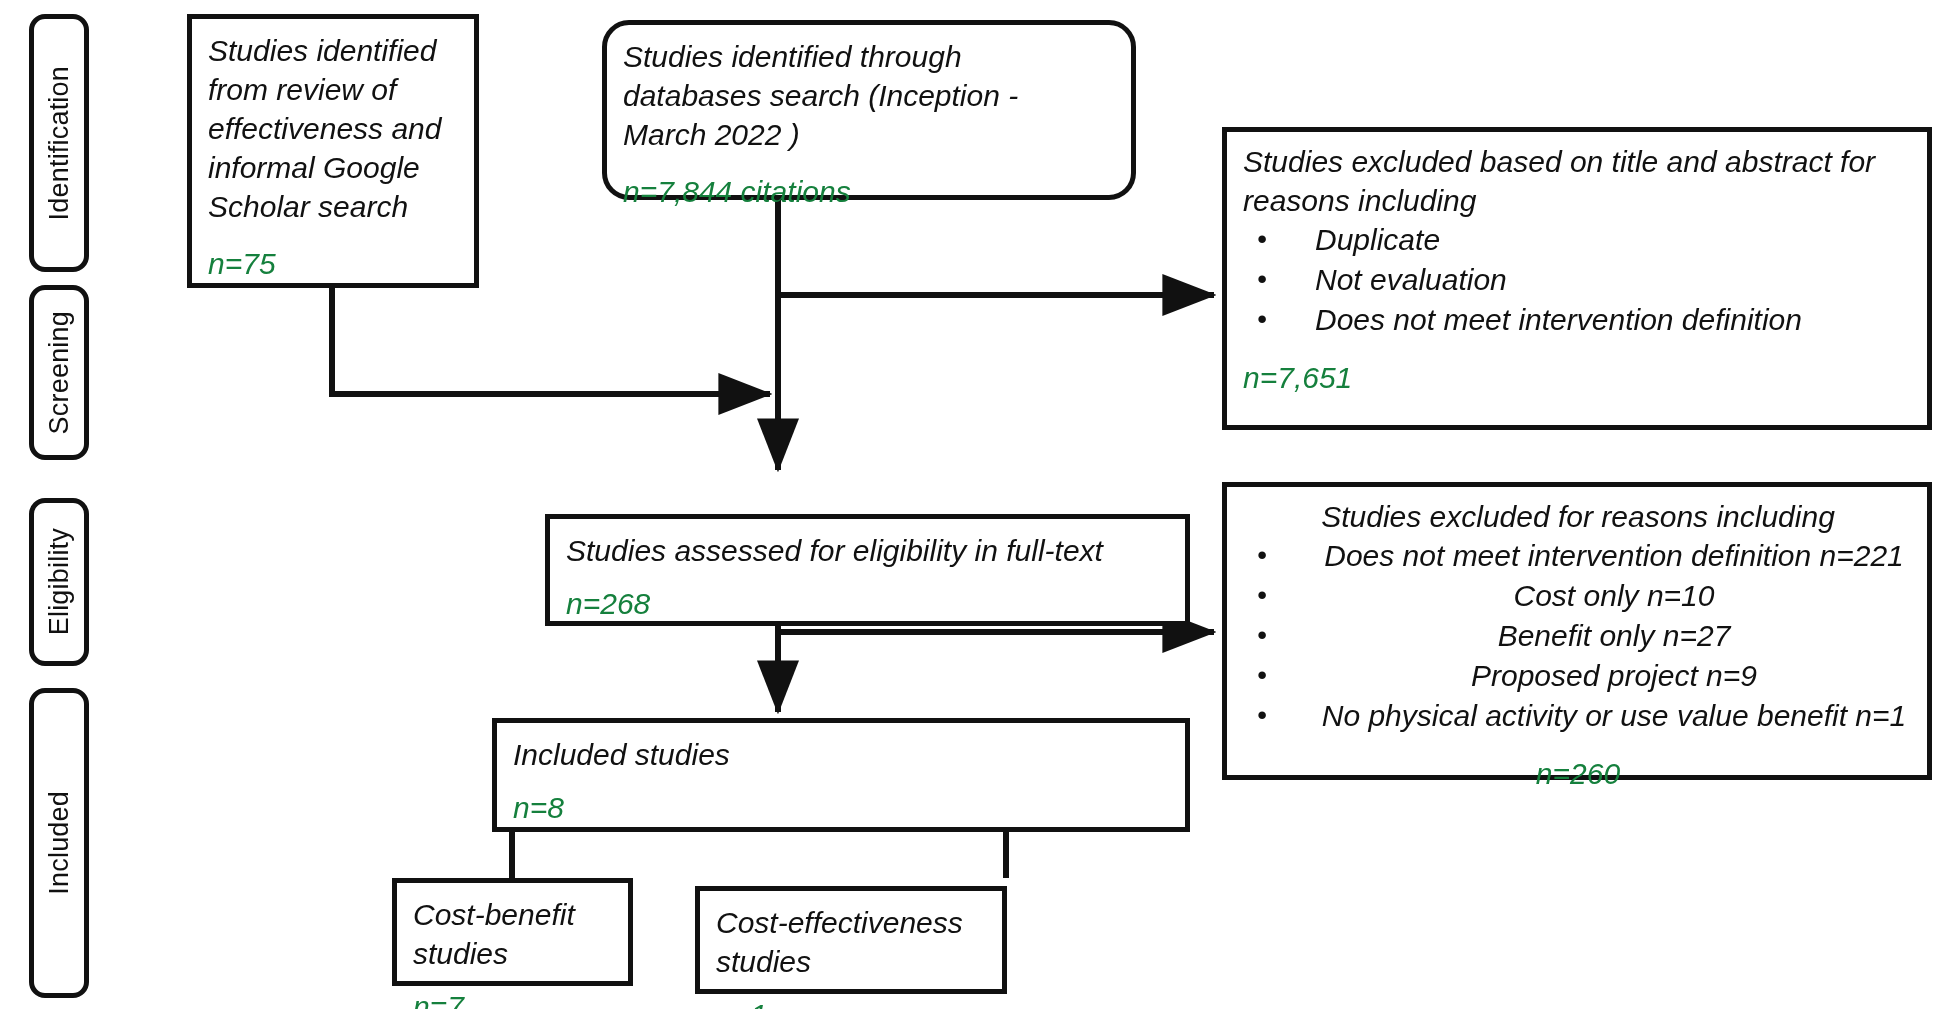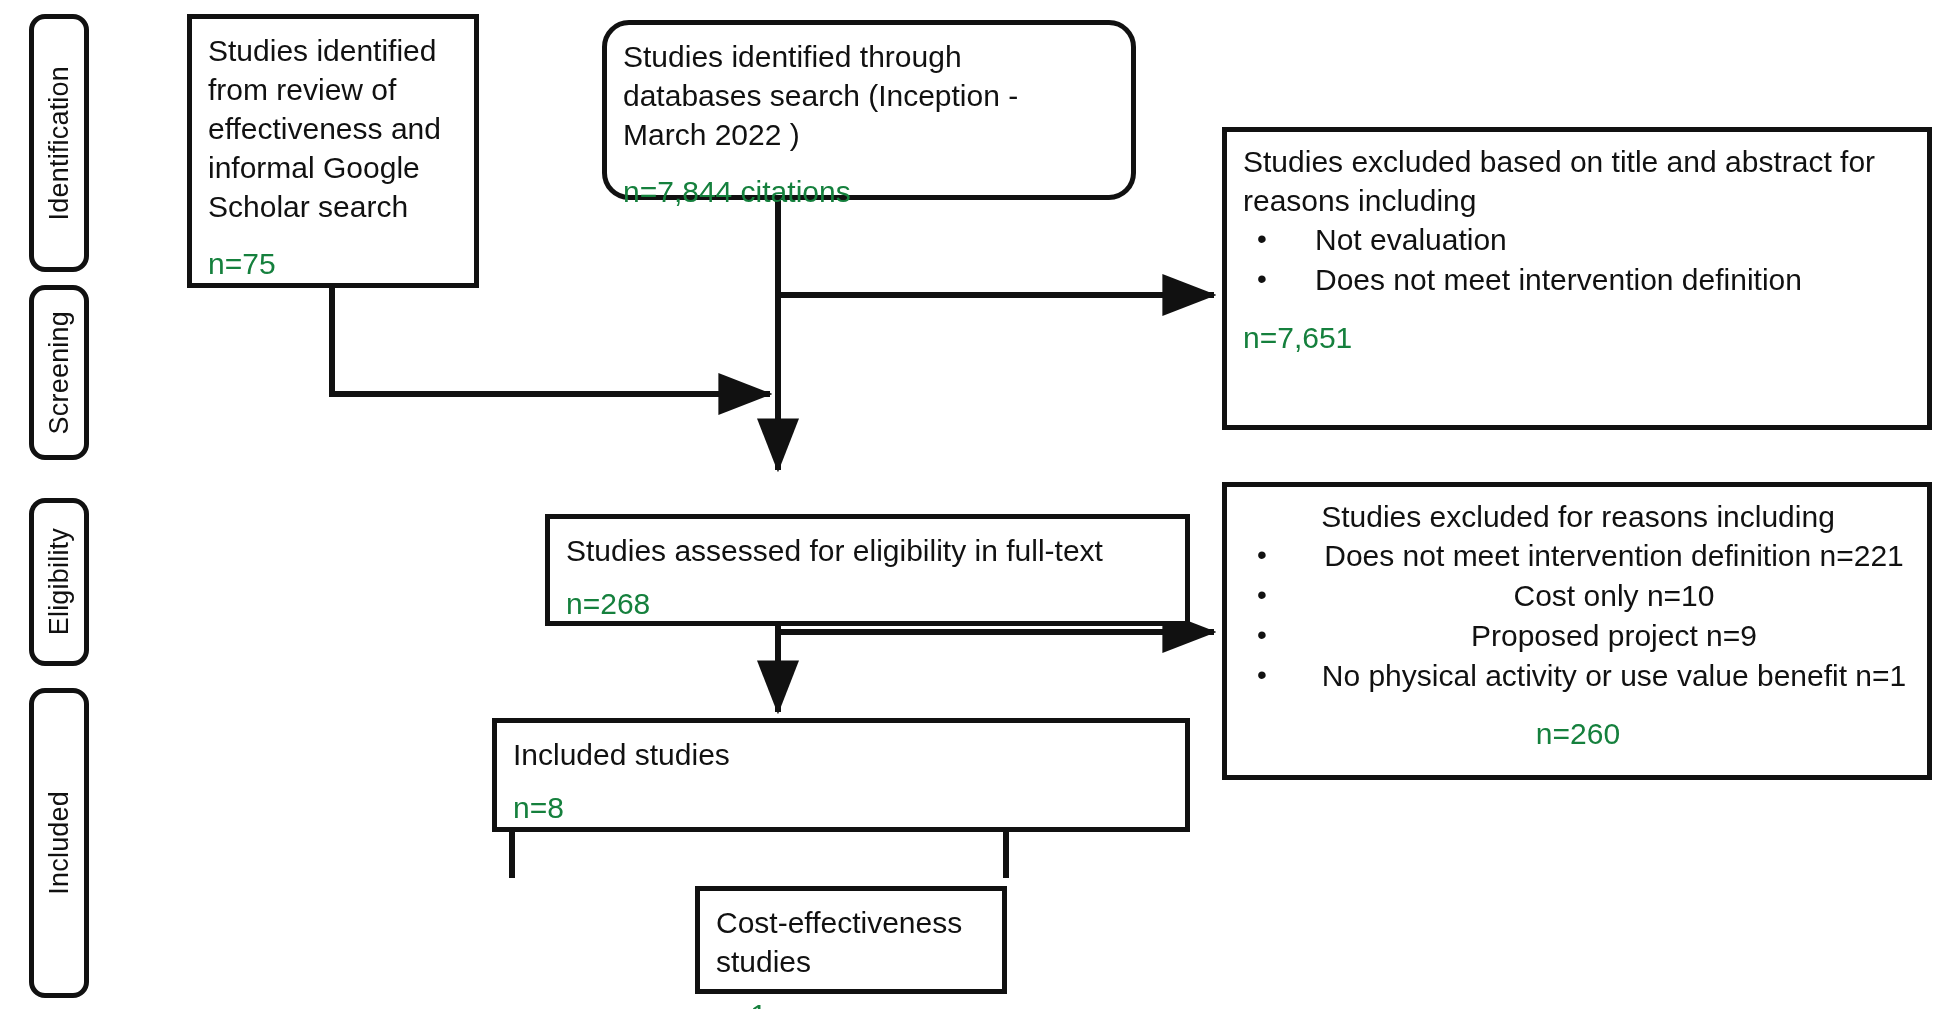--- a/index.html
+++ b/index.html
@@ -40,20 +40,21 @@
     color: #111111;
     white-space: nowrap;
   }
   
   .box {
     position: absolute;
     box-sizing: border-box;
     border: 5px solid #111111;
     background: #ffffff;
     padding: 12px 14px 10px 16px;
+    font-style: italic;
   }
   .box .line {
     font-size: 30px;
     line-height: 39px;
     color: #111111;
     white-space: pre-wrap;
   }
   .box .nline {
     font-size: 30px;
     line-height: 39px;
@@ -147,46 +148,52 @@
     <div class="line">Studies identified through
 databases search (Inception -
 March 2022 )</div>
     <div class="nline">n=7,844 citations</div>
   </div>
 
   <div class="box" style="left:1222px; top:127px; width:710px; height:303px; padding-top:10px;">
     <div class="line">Studies excluded based on title and abstract for
 reasons including</div>
     <ul class="bullets">
+      <li>Duplicate</li>
       <li>Not evaluation</li>
       <li>Does not meet intervention definition</li>
     </ul>
     <div class="nline">n=7,651</div>
   </div>
 
   <div class="box compact" style="left:545px; top:478px; width:645px; height:112px;margin-top:36px;">
     <div class="line">Studies assessed for eligibility in full-text</div>
     <div class="nline">n=268</div>
   </div>
 
   <div class="box" style="left:1222px; top:482px; width:710px; height:298px; padding-top:10px;text-align:center;">
     <div class="line">Studies excluded for reasons including</div>
     <ul class="bullets">
       <li>Does not meet intervention definition n=221</li>
       <li>Cost only n=10</li>
+      <li>Benefit only n=27</li>
       <li>Proposed project n=9</li>
       <li>No physical activity  or use value benefit n=1</li>
     </ul>
     <div class="nline">n=260</div>
   </div>
 
   <div class="box compact" style="left:492px; top:718px; width:698px; height:114px;">
     <div class="line">Included studies</div>
     <div class="nline">n=8</div>
   </div>
 
+  <div class="box compact" style="left:392px; top:878px; width:241px; height:108px;">
+    <div class="line">Cost-benefit studies</div>
+    <div class="nline">n=7</div>
+  </div>
 
   <div class="box compact" style="left:695px; top:878px; width:312px; height:108px;margin-top:8px;">
     <div class="line">Cost-effectiveness studies</div>
     <div class="nline">n=1</div>
   </div>
 
 </div>
 
 </body></html>

